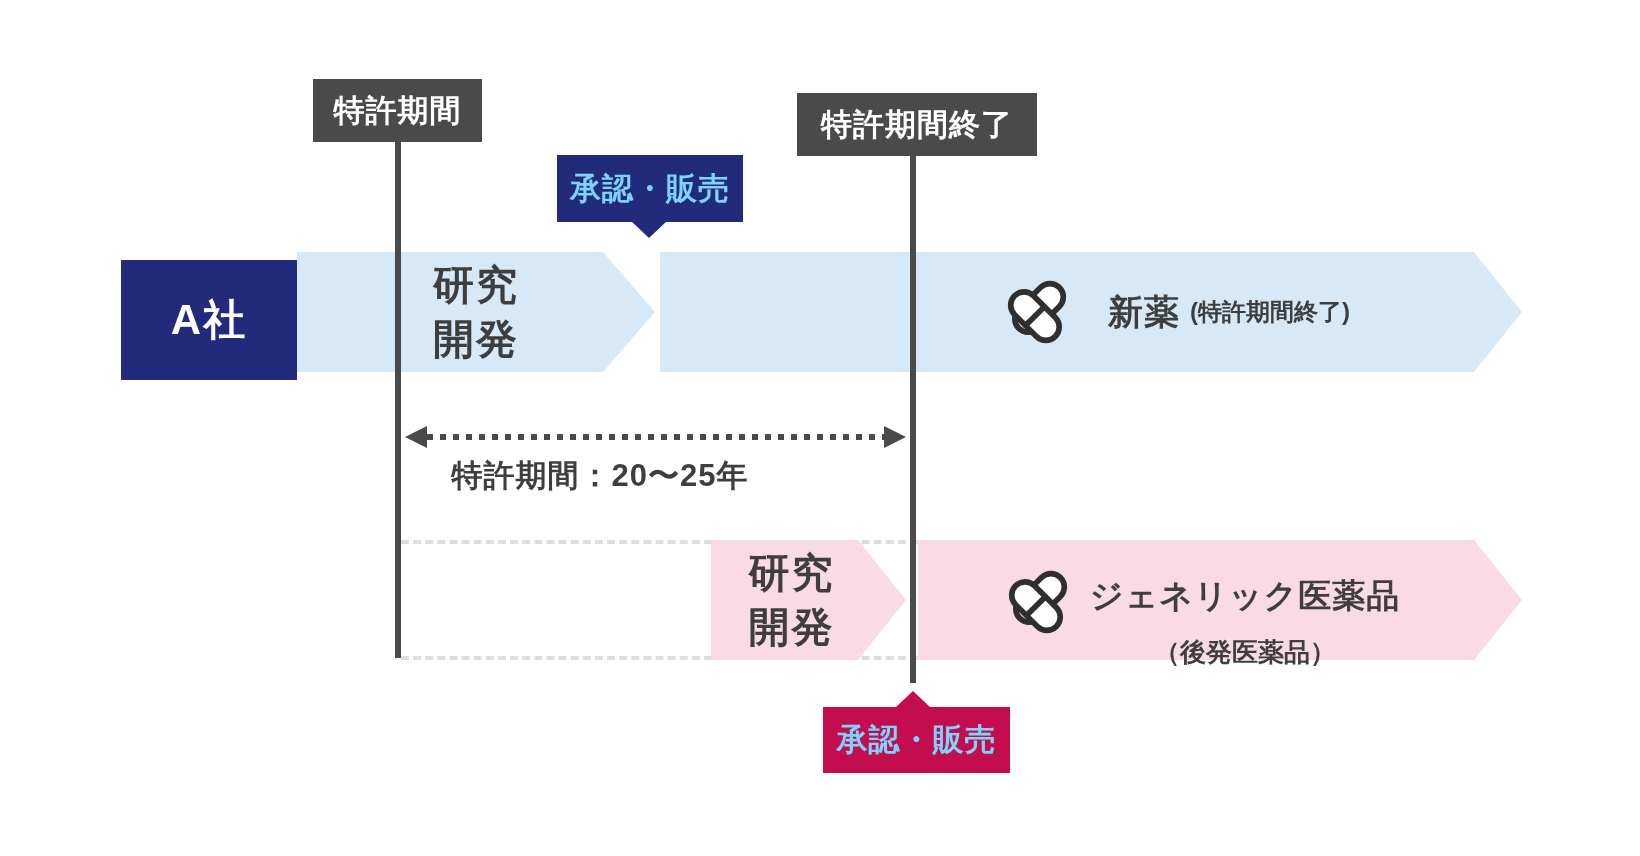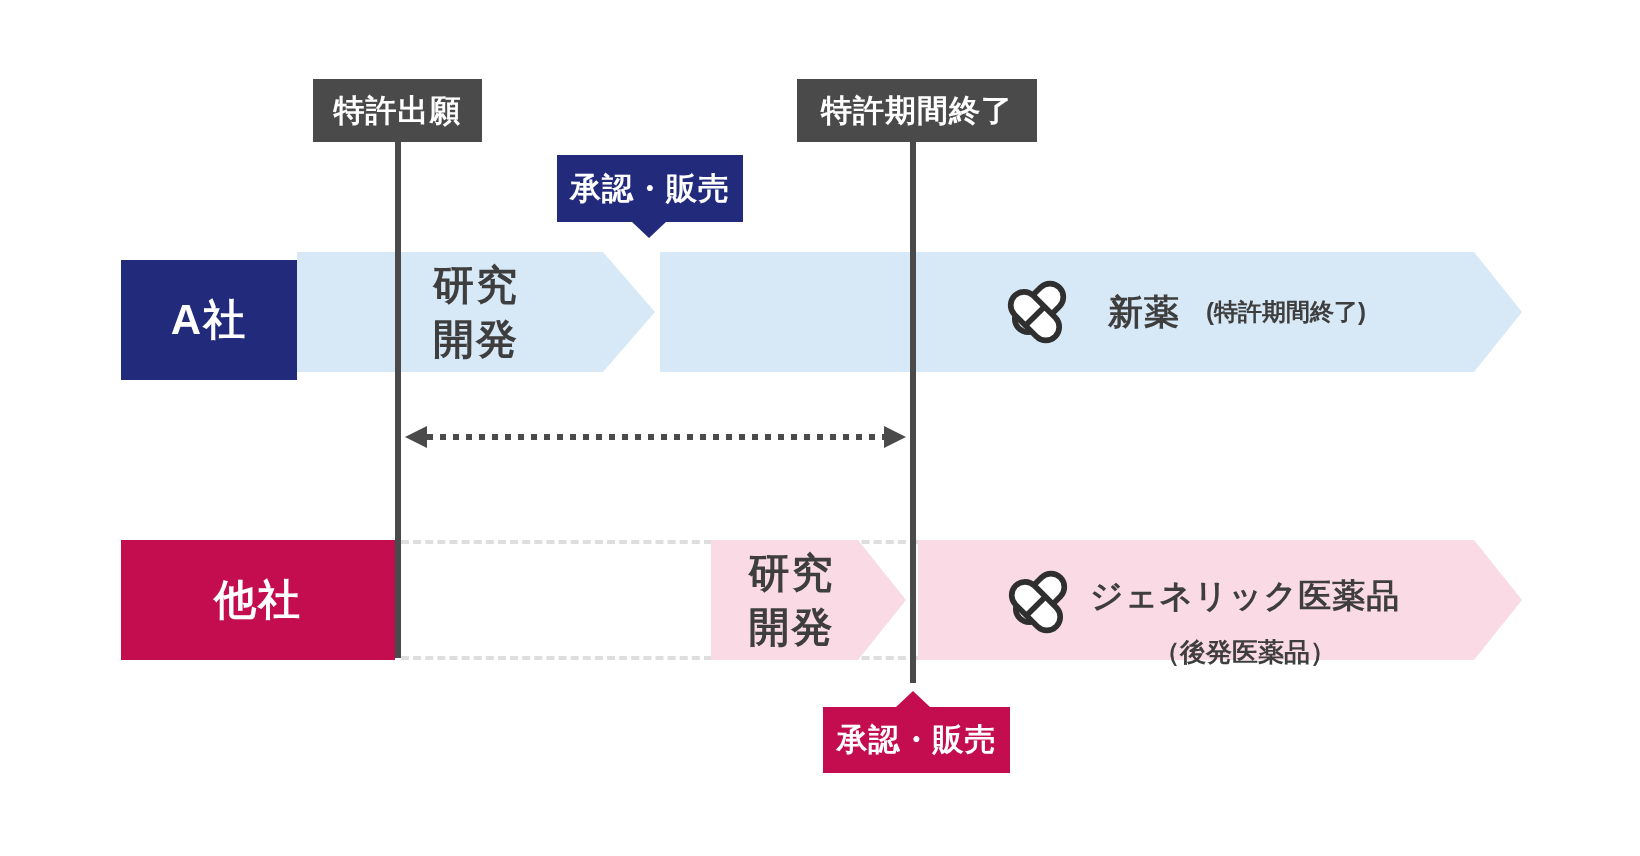--- a/index.html
+++ b/index.html
@@ -9,29 +9,29 @@
   *{margin:0;padding:0;box-sizing:border-box;}
   html,body{background:#fff;}
   body{font-family:"Liberation Sans","DejaVu Sans",sans-serif;}
   .canvas{position:relative;width:1640px;height:856px;background:#fff;overflow:hidden;}
 
   
   .marker-label{position:absolute;background:var(--dark-gray);color:#fff;
     display:flex;align-items:center;justify-content:center;
     font-size:31px;font-weight:700;letter-spacing:1px;z-index:6;}
   .marker-filing{left:313px;top:79px;width:169px;height:63px;}
-  .marker-expiry{left:797px;top:79px;width:240px;height:63px;}
+  .marker-expiry{left:797px;top:93px;width:240px;height:63px;}
 
   
   .vline{position:absolute;width:6px;background:var(--dark-gray);z-index:5;}
   .vline-filing{left:395px;top:142px;height:516px;}
   .vline-expiry{left:910px;top:142px;height:541px;}
 
   
-  .callout{position:absolute;color:#ffffff;display:flex;align-items:center;justify-content:center;
+  .callout{position:absolute;color:#7dd3fc;display:flex;align-items:center;justify-content:center;
     font-size:31px;font-weight:700;letter-spacing:1px;z-index:6;}
   .callout-navy{left:557px;top:155px;width:186px;height:67px;background:var(--navy);}
   .callout-navy-pointer{position:absolute;left:631px;top:221px;width:0;height:0;z-index:6;
     border-left:18px solid transparent;border-right:18px solid transparent;border-top:17px solid var(--navy);}
   .callout-crimson{left:823px;top:707px;width:187px;height:66px;background:var(--crimson);}
   .callout-crimson-pointer{position:absolute;left:896px;top:691px;width:0;height:0;z-index:6;
     border-left:17px solid transparent;border-right:17px solid transparent;border-bottom:16px solid var(--crimson);}
 
   
   .company-box{position:absolute;display:flex;align-items:center;justify-content:center;
@@ -50,21 +50,21 @@
   .rnd-arrow-other{left:711px;top:540px;width:195px;height:120px;background:var(--pink);
     clip-path:polygon(0 0,147px 0,195px 60px,147px 120px,0 120px);}
   .bar-other{left:918px;top:540px;width:604px;height:120px;background:var(--pink);
     clip-path:polygon(0 0,556px 0,604px 60px,556px 120px,0 120px);}
 
   
   .dashed-zone{position:absolute;left:401px;top:540px;width:517px;height:120px;z-index:1;
     border-top:4px dashed var(--dash-gray);border-bottom:4px dashed var(--dash-gray);background:#fff;}
 
   
-  .product-a{position:absolute;left:1108px;top:252px;height:120px;display:flex;align-items:center;gap:26px;z-index:4;color:var(--text-dark);}
+  .product-a{position:absolute;left:1108px;top:252px;height:120px;display:flex;align-items:center;gap:10px;z-index:4;color:var(--text-dark);}
   .product-a .main{font-size:35px;font-weight:700;letter-spacing:1px;}
   .product-a .note{font-size:24px;font-weight:700;}
   .product-generic{position:absolute;left:1085px;top:540px;width:320px;height:120px;display:flex;flex-direction:column;
     align-items:center;justify-content:center;z-index:4;color:var(--text-dark);}
   .product-generic .main{font-size:33px;font-weight:700;letter-spacing:1px;margin-top:44px;}
   .product-generic .note{font-size:26px;font-weight:700;margin-top:16px;}
 
   .pill-icon{position:absolute;width:74px;height:74px;z-index:4;}
   .pill-icon-a{left:1000px;top:275px;}
   .pill-icon-generic{left:1001px;top:565px;}
@@ -77,21 +77,21 @@
   .arrowhead-left{left:405px;top:426px;border-right:22px solid var(--dark-gray);}
   .arrowhead-right{left:884px;top:426px;border-left:22px solid var(--dark-gray);}
   .period-label{position:absolute;left:440px;top:455px;width:320px;text-align:center;
     font-size:31px;font-weight:700;color:var(--text-dark);z-index:4;letter-spacing:1px;}
 </style>
 </head>
 <body>
 
 <div class="canvas">
 
-  <div class="marker-label marker-filing">特許出願</div>
+  <div class="marker-label marker-filing">特許期間</div>
   <div class="marker-label marker-expiry">特許期間終了</div>
 
   <div class="vline vline-filing"></div>
   <div class="vline vline-expiry"></div>
 
   <div class="callout callout-navy">承認・販売</div>
   <div class="callout-navy-pointer"></div>
 
   <div class="company-box company-a">A社</div>
   <div class="arrow-shape rnd-arrow-a">
@@ -112,23 +112,23 @@
     </g>
   </svg>
   <div class="product-a">
     <span class="main">新薬</span>
     <span class="note">(特許期間終了)</span>
   </div>
 
   <div class="arrowhead arrowhead-left"></div>
   <div class="dotted-line"></div>
   <div class="arrowhead arrowhead-right"></div>
+  <div class="period-label">特許期間：20〜25年</div>
 
   <div class="dashed-zone"></div>
-  <div class="company-box company-other">他社</div>
   <div class="arrow-shape rnd-arrow-other">
     <div class="phase-text" style="padding-right:34px;">
       <span>研究</span>
       <span>開発</span>
     </div>
   </div>
   <div class="arrow-shape bar-other"></div>
   <svg class="pill-icon pill-icon-generic" viewBox="0 0 72 72">
     <g transform="translate(2,-4) rotate(-45 36 36)">
       <rect x="8" y="23" width="56" height="26" rx="13" fill="#fff" stroke="#2f2f2f" stroke-width="5.5"></rect>

